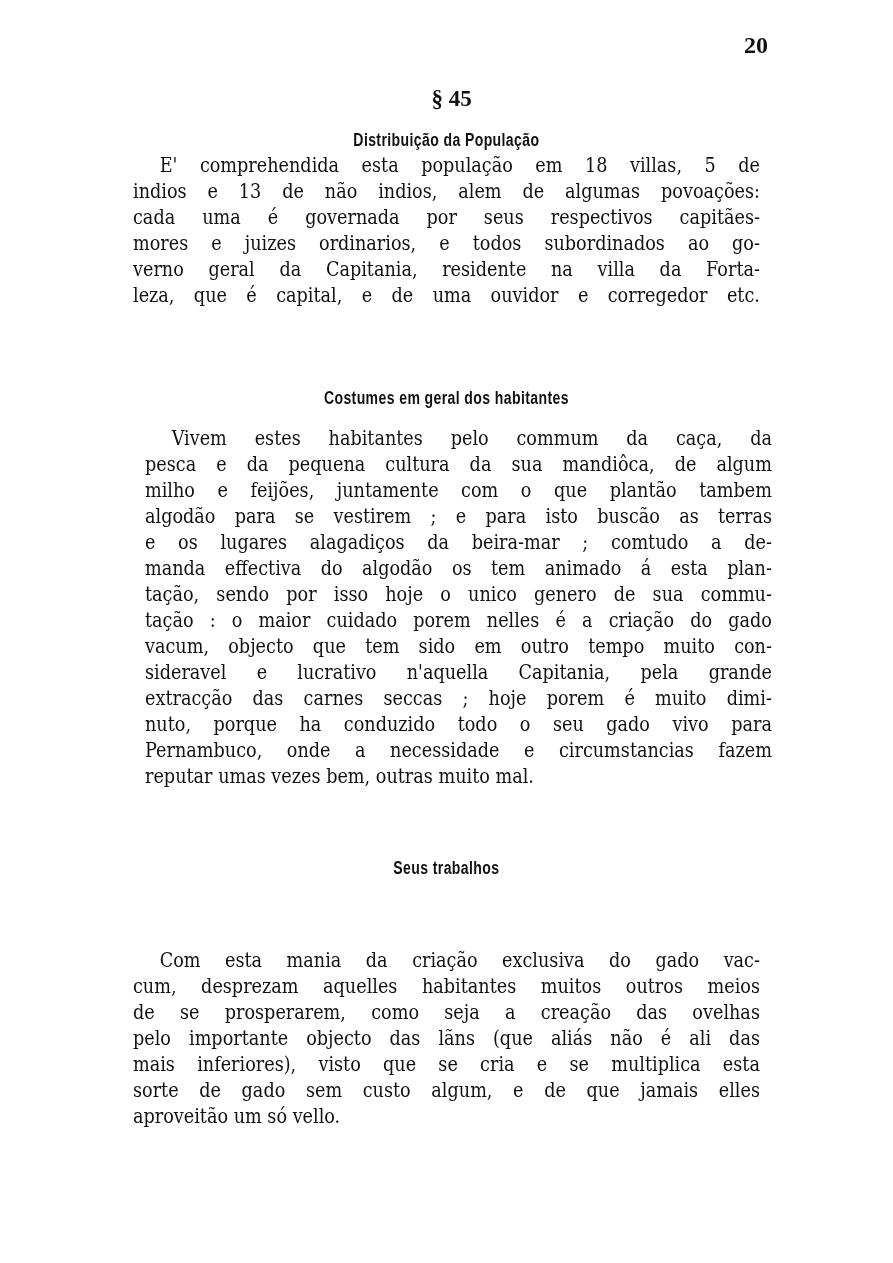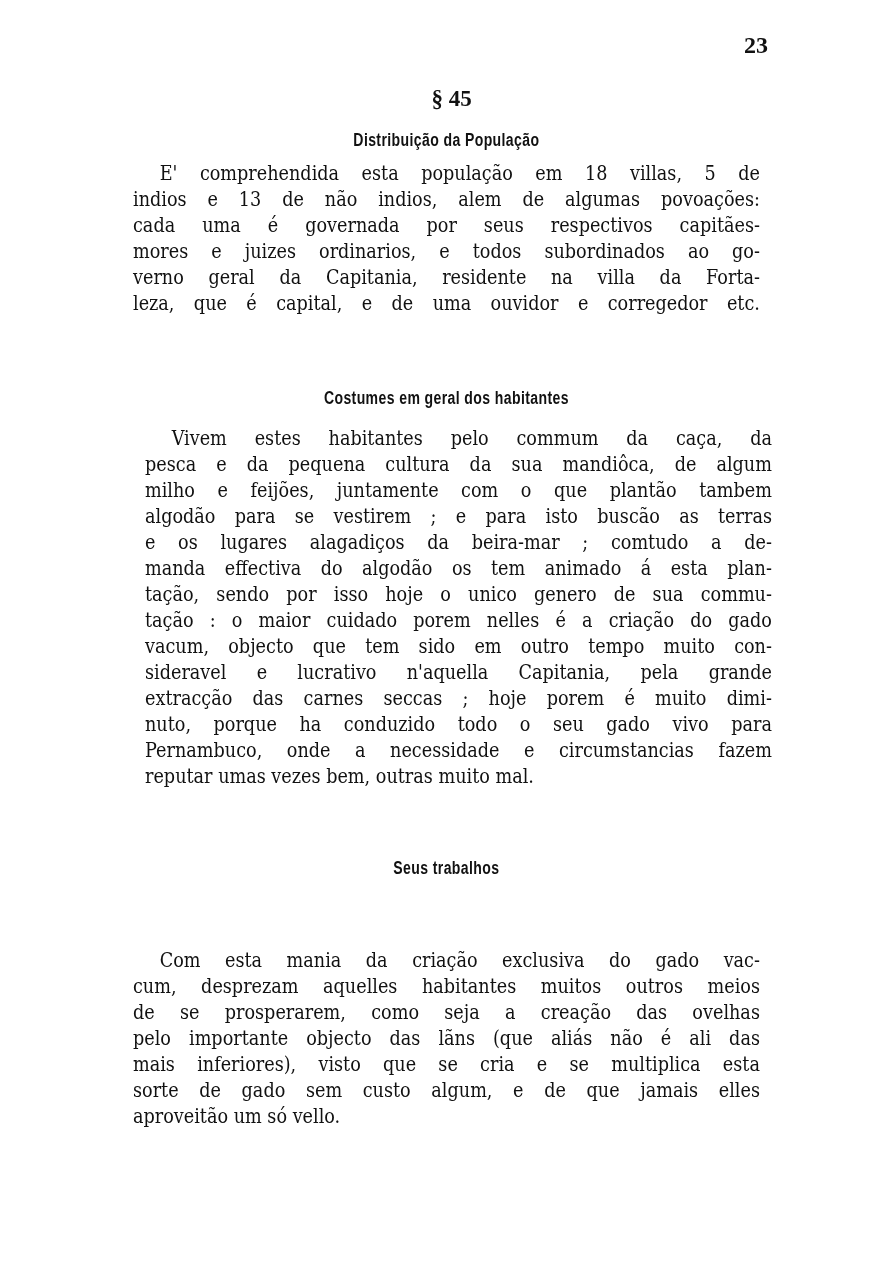--- a/index.html
+++ b/index.html
@@ -33,25 +33,25 @@
     transform: scaleX(0.86); transform-origin: 0 0; width: 729px;
   }
   .line.first { text-indent: 31px; }
   .line.last { text-align-last: left; }
 </style>
 </head>
 <body>
 
 <div class="page">
 
-  <div class="page-number">23</div>
+  <div class="page-number">20</div>
 
   <div class="section-mark" style="top:86px;">§ 45</div>
   <div class="section-title" style="top:130px;">Distribuição da População</div>
-  <div class="para" style="top:160px;">
+  <div class="para" style="top:152px;">
     <span class="line first">E' comprehendida esta população em 18 villas, 5 de</span>
     <span class="line">indios e 13 de não indios, alem de algumas povoações:</span>
     <span class="line">cada uma é governada por seus respectivos capitães-</span>
     <span class="line">mores e juizes ordinarios, e todos subordinados ao go-</span>
     <span class="line">verno geral da Capitania, residente na villa da Forta-</span>
     <span class="line">leza, que é capital, e de uma ouvidor e corregedor etc.</span>
   </div>
 
   <div class="section-title" style="top:388px;">Costumes em geral dos habitantes</div>
   <div class="para" style="top:425px;margin-left:12px;">

